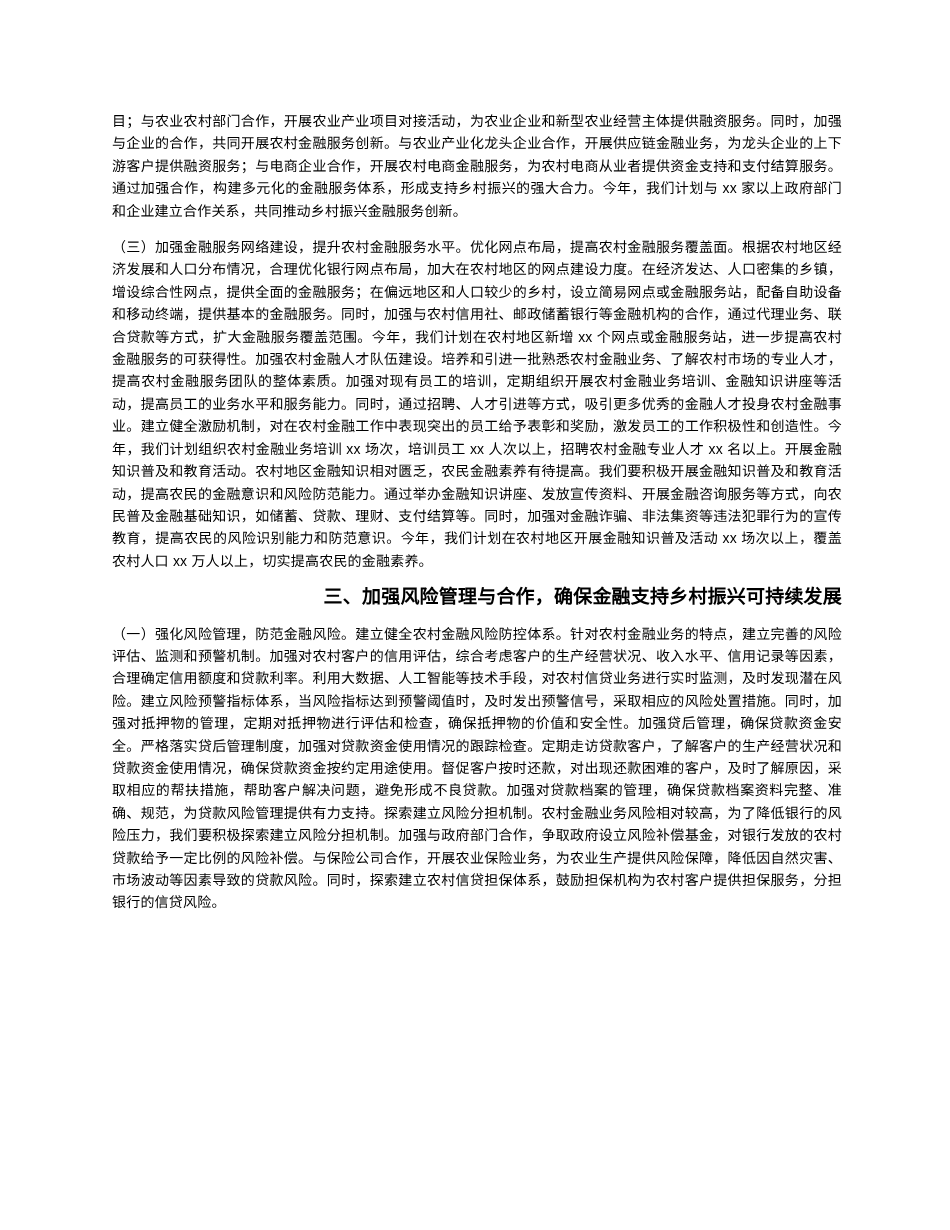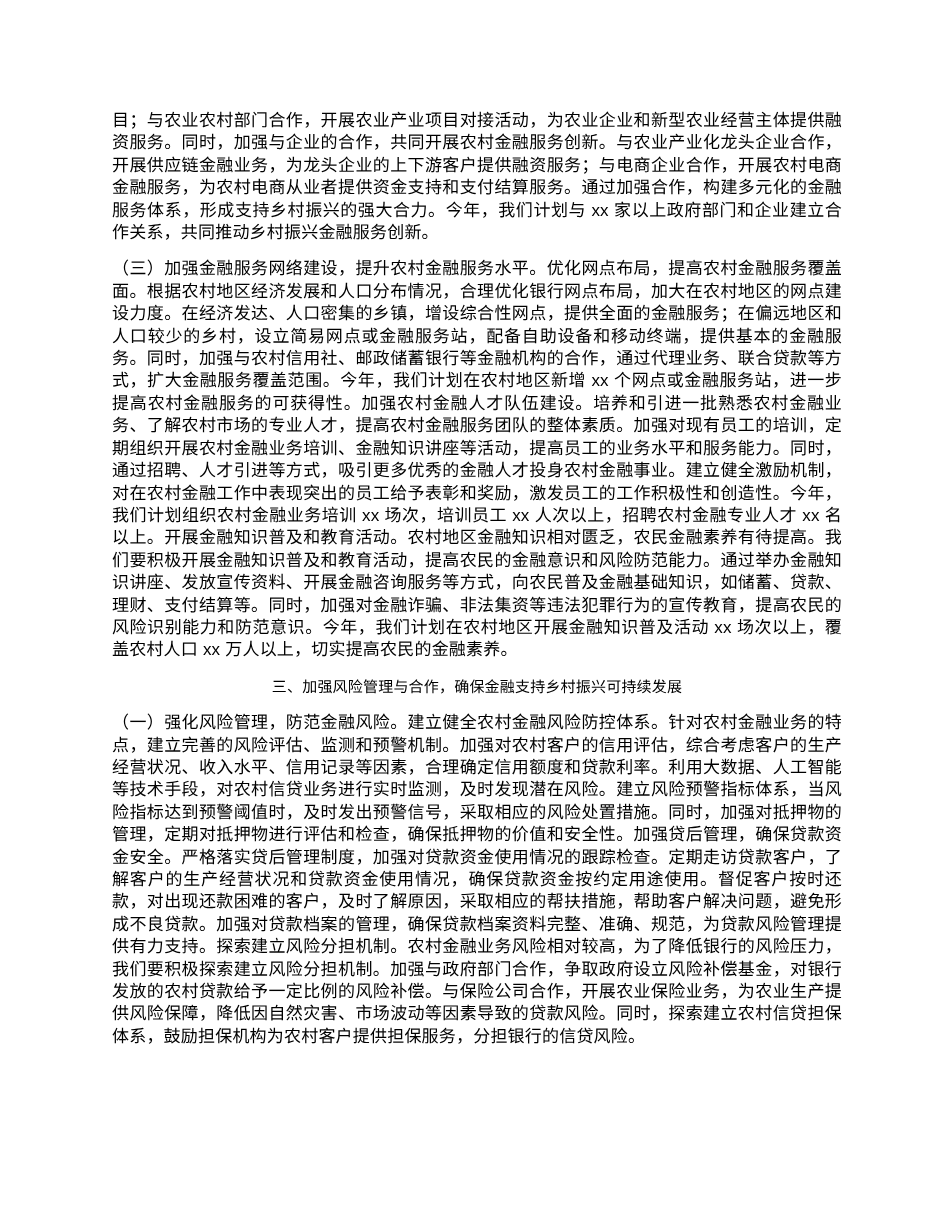--- a/index.html
+++ b/index.html
@@ -17,32 +17,32 @@
     color: #000000;
   }
   .text-block {
     position: absolute;
     left: 112px;
     top: 110px;
     width: 730px;
   }
   .para {
     margin: 0 0 14px 0;
-    font-size: 17px;
+    font-size: 14px;
     line-height: 22.4px;
     text-align: justify;
     letter-spacing: 0.2px;
     word-break: break-all;
   }
   .heading {
     margin: 0 0 14px 0;
-    font-size: 15px;
+    font-size: 19px;
     line-height: 22.4px;
-    font-weight: normal;
-    text-align: center;
+    font-weight: bold;
+    text-align: right;
     letter-spacing: 0.2px;
   }
 </style>
 </head>
 <body>
 
 <div class="page">
   <div class="text-block">
     <p class="para">目；与农业农村部门合作，开展农业产业项目对接活动，为农业企业和新型农业经营主体提供融资服务。同时，加强与企业的合作，共同开展农村金融服务创新。与农业产业化龙头企业合作，开展供应链金融业务，为龙头企业的上下游客户提供融资服务；与电商企业合作，开展农村电商金融服务，为农村电商从业者提供资金支持和支付结算服务。通过加强合作，构建多元化的金融服务体系，形成支持乡村振兴的强大合力。今年，我们计划与 xx 家以上政府部门和企业建立合作关系，共同推动乡村振兴金融服务创新。</p>
     <p class="para">（三）加强金融服务网络建设，提升农村金融服务水平。优化网点布局，提高农村金融服务覆盖面。根据农村地区经济发展和人口分布情况，合理优化银行网点布局，加大在农村地区的网点建设力度。在经济发达、人口密集的乡镇，增设综合性网点，提供全面的金融服务；在偏远地区和人口较少的乡村，设立简易网点或金融服务站，配备自助设备和移动终端，提供基本的金融服务。同时，加强与农村信用社、邮政储蓄银行等金融机构的合作，通过代理业务、联合贷款等方式，扩大金融服务覆盖范围。今年，我们计划在农村地区新增 xx 个网点或金融服务站，进一步提高农村金融服务的可获得性。加强农村金融人才队伍建设。培养和引进一批熟悉农村金融业务、了解农村市场的专业人才，提高农村金融服务团队的整体素质。加强对现有员工的培训，定期组织开展农村金融业务培训、金融知识讲座等活动，提高员工的业务水平和服务能力。同时，通过招聘、人才引进等方式，吸引更多优秀的金融人才投身农村金融事业。建立健全激励机制，对在农村金融工作中表现突出的员工给予表彰和奖励，激发员工的工作积极性和创造性。今年，我们计划组织农村金融业务培训 xx 场次，培训员工 xx 人次以上，招聘农村金融专业人才 xx 名以上。开展金融知识普及和教育活动。农村地区金融知识相对匮乏，农民金融素养有待提高。我们要积极开展金融知识普及和教育活动，提高农民的金融意识和风险防范能力。通过举办金融知识讲座、发放宣传资料、开展金融咨询服务等方式，向农民普及金融基础知识，如储蓄、贷款、理财、支付结算等。同时，加强对金融诈骗、非法集资等违法犯罪行为的宣传教育，提高农民的风险识别能力和防范意识。今年，我们计划在农村地区开展金融知识普及活动 xx 场次以上，覆盖农村人口 xx 万人以上，切实提高农民的金融素养。</p>

